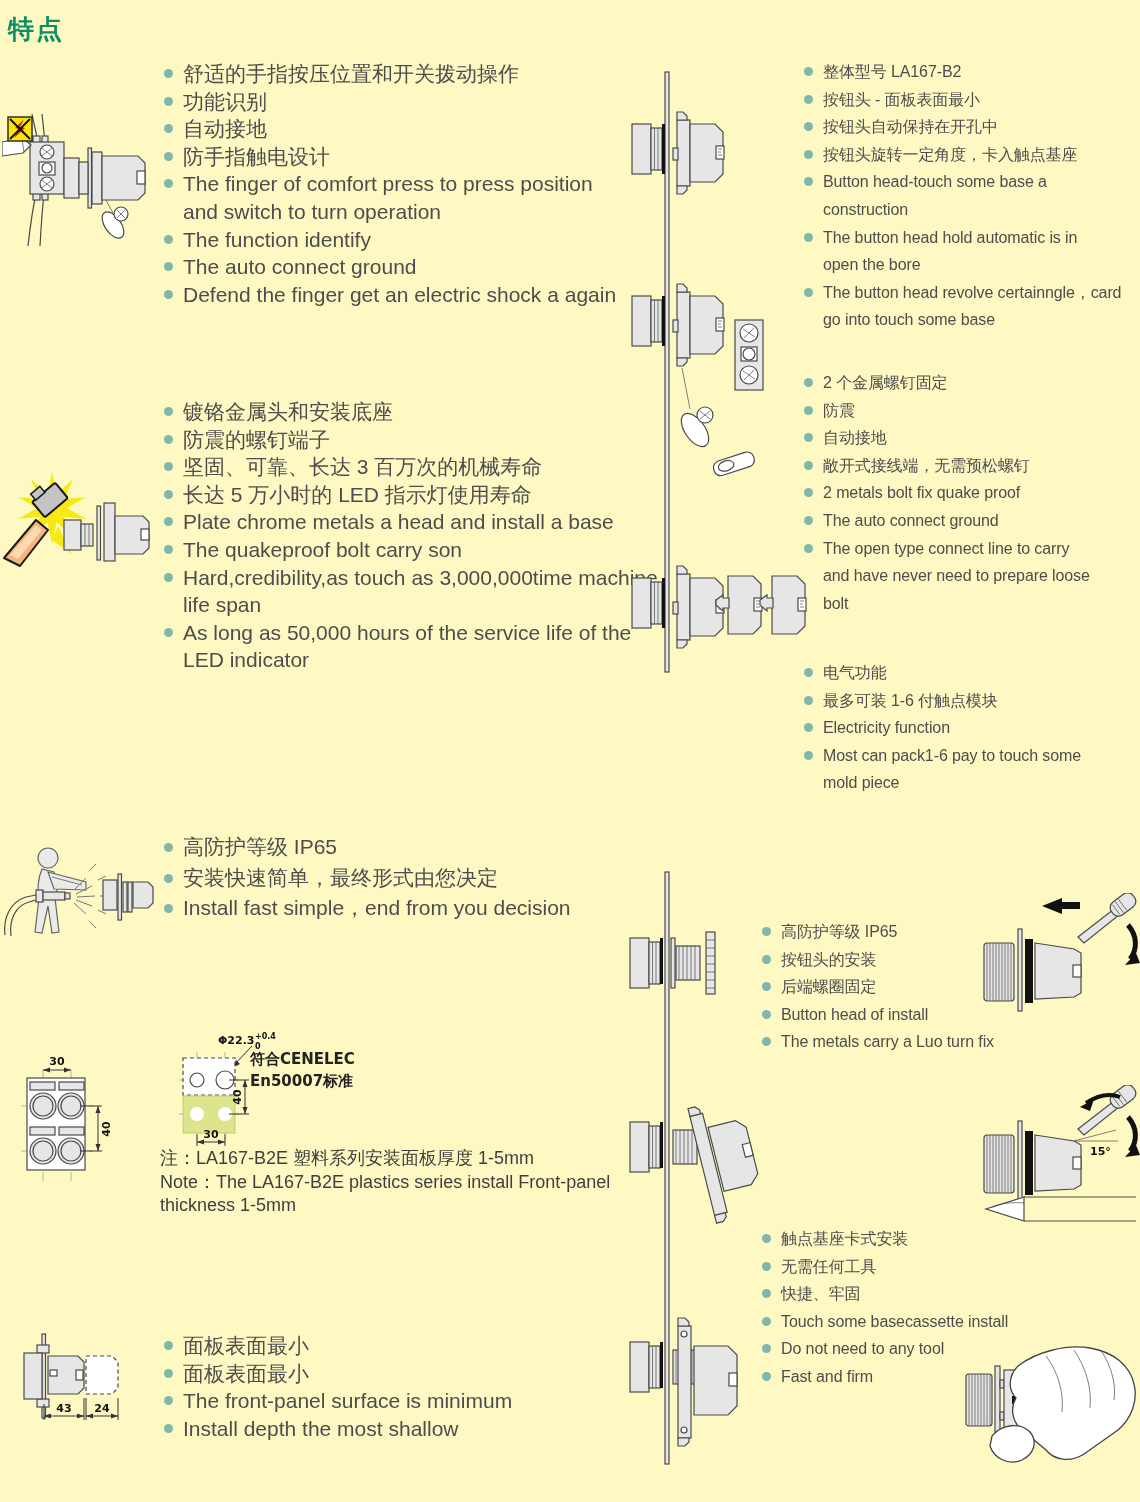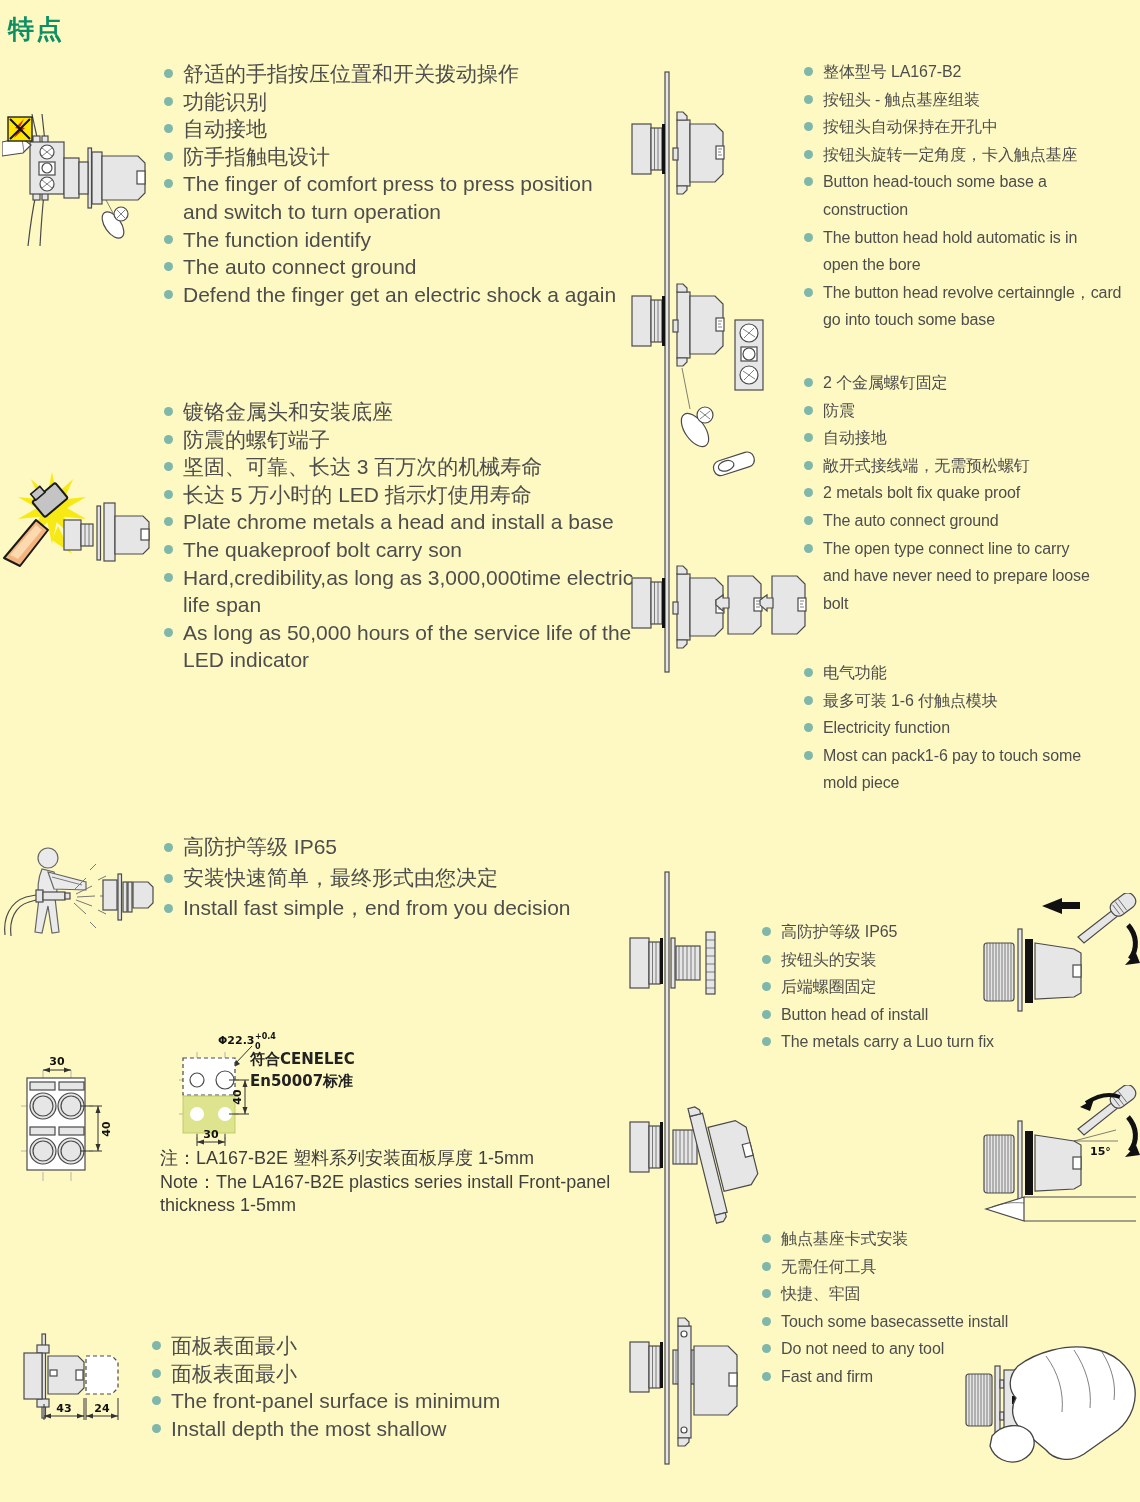--- a/index.html
+++ b/index.html
@@ -96,21 +96,21 @@
       <li class="">
         <span class="dot"></span>
         <span>Plate chrome metals a head and install a base</span>
       </li>
       <li class="">
         <span class="dot"></span>
         <span>The quakeproof bolt carry son</span>
       </li>
       <li class="">
         <span class="dot"></span>
-        <span>Hard,credibility,as long as 3,000,000time electric</span>
+        <span>Hard,credibility,as touch as 3,000,000time machine</span>
       </li>
       <li class="cont">
         <span class="dot"></span>
         <span>life span</span>
       </li>
       <li class="">
         <span class="dot"></span>
         <span>As long as 50,000 hours of the service life of the</span>
       </li>
       <li class="cont">
@@ -125,21 +125,21 @@
       </li>
       <li class="">
         <span class="dot"></span>
         <span>安装快速简单，最终形式由您决定</span>
       </li>
       <li class="">
         <span class="dot"></span>
         <span>Install fast simple，end from you decision</span>
       </li>
     </ul>
-  <ul class="flist" style="left:152px;top:1332px;width:450px">
+  <ul class="flist" style="left:164px;top:1332px;width:450px">
       <li class="">
         <span class="dot"></span>
         <span>面板表面最小</span>
       </li>
       <li class="">
         <span class="dot"></span>
         <span>面板表面最小</span>
       </li>
       <li class="">
         <span class="dot"></span>
@@ -150,21 +150,21 @@
         <span>Install depth the most shallow</span>
       </li>
     </ul>
   <ul class="flist r" style="left:804px;top:58px;width:336px">
       <li class="">
         <span class="dot"></span>
         <span>整体型号 LA167-B2</span>
       </li>
       <li class="">
         <span class="dot"></span>
-        <span>按钮头 - 触点基座组装</span>
+        <span>按钮头 - 面板表面最小</span>
       </li>
       <li class="">
         <span class="dot"></span>
         <span>按钮头自动保持在开孔中</span>
       </li>
       <li class="">
         <span class="dot"></span>
         <span>按钮头旋转一定角度，卡入触点基座</span>
       </li>
       <li class="">

